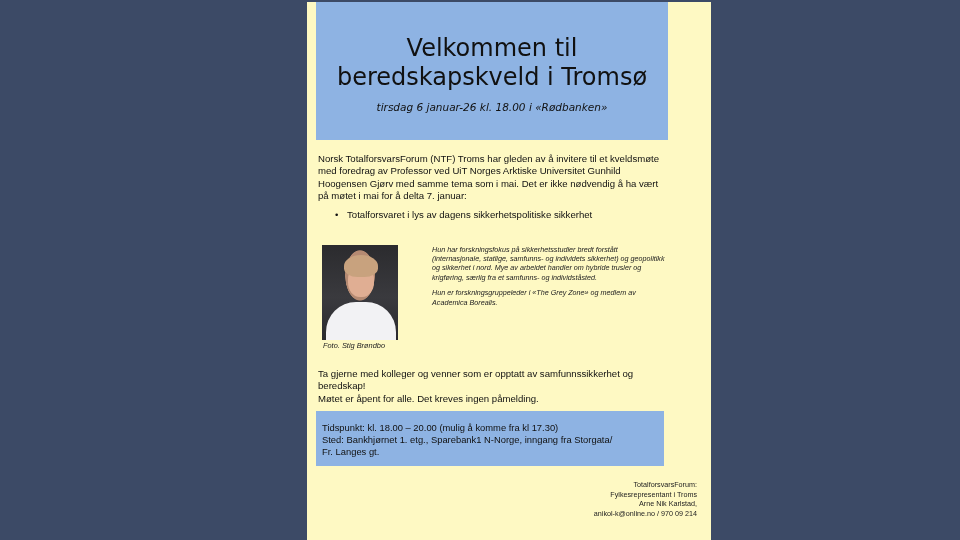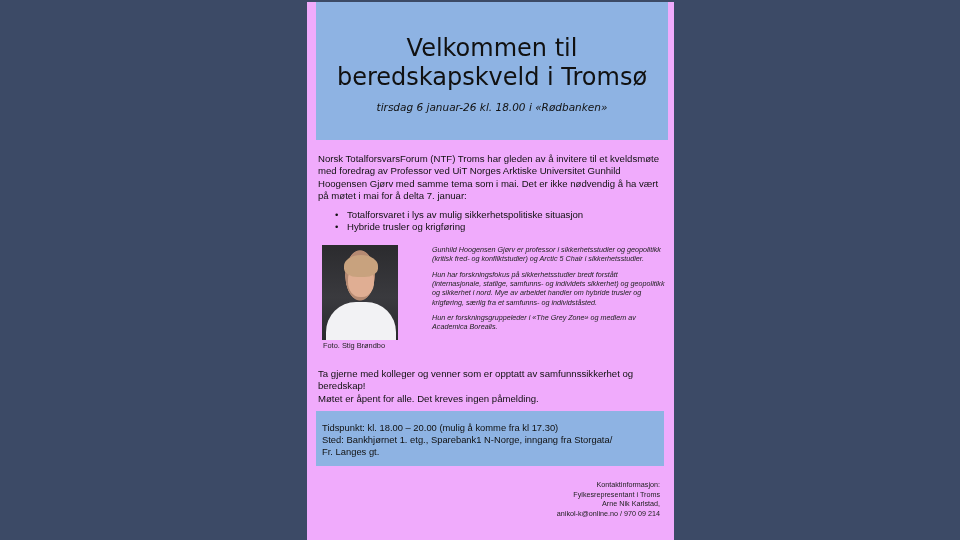--- a/index.html
+++ b/index.html
@@ -4,22 +4,22 @@
   <style>
     html, body { margin: 0; padding: 0; }
     body {
       width: 960px; height: 540px; overflow: hidden;
       background: #3c4a66;
       position: relative;
       font-family: "Liberation Sans", sans-serif;
     }
     .page {
       position: absolute; left: 307px; top: 2px;
-      width: 367px; height: 538px;
-      background: #f0abfc;
+      width: 404px; height: 538px;
+      background: #fef9c3;
     }
     .header-box {
       position: absolute; left: 9px; top: 0px;
       width: 352px; height: 138px;
       background: #8eb3e3;
       text-align: center;
       color: #111;
     }
     .title {
       font-family: "DejaVu Sans", sans-serif;
@@ -59,21 +59,21 @@
     .photo .hair {
       position: absolute; left: 22px; top: 10px; width: 34px; height: 22px;
       background: #c8a27e; border-radius: 50% 50% 40% 40%;
     }
     .photo .face {
       position: absolute; left: 26px; top: 20px; width: 26px; height: 32px;
       background: #e0ae93; border-radius: 45%;
     }
     .caption {
       position: absolute; left: 16px; top: 339px;
-      font-size: 7.4px; color: #222;
+      font-size: 7.4px; font-style: italic; color: #222;
     }
     .bio {
       position: absolute; left: 125px; top: 243px; width: 235px;
       font-size: 7.2px; line-height: 9.2px; font-style: italic; color: #222;
     }
     .bio p { margin: 0 0 6.5px 0; }
     .open-text {
       position: absolute; left: 11px; top: 366px; width: 350px;
       font-size: 9.6px; line-height: 12.4px; color: #111;
     }
@@ -99,50 +99,48 @@
     <h1 class="title">
       <span>Velkommen til</span><br>
       <span>beredskapskveld i Tromsø</span>
     </h1>
     <div class="subtitle">tirsdag 6 januar-26 kl. 18.00 i «Rødbanken»</div>
   </div>
 
   <div class="intro">Norsk TotalforsvarsForum (NTF) Troms har gleden av å invitere til et kveldsmøte med foredrag av Professor ved UiT Norges Arktiske Universitet Gunhild Hoogensen Gjørv med samme tema som i mai. Det er ikke nødvendig å ha vært på møtet i mai for å delta 7. januar:</div>
 
   <ul class="bullets">
-    <li>Totalforsvaret i lys av mulig sikkerhetspolitiske situasjon</li>
-    <li>Hybride trusler og krigføring</li>
+    <li>Totalforsvaret i lys av dagens sikkerhetspolitiske sikkerhet</li>
   </ul>
 
   <div class="photo">
     <div class="shirt"></div>
     <div class="face"></div>
     <div class="hair"></div>
   </div>
   <div class="caption">Foto. Stig Brøndbo</div>
 
   <div class="bio">
-    <p>Gunhild Hoogensen Gjørv er professor i sikkerhetsstudier og geopolitikk (kritisk fred- og konfliktstudier) og Arctic 5 Chair i sikkerhetsstudier.</p>
     <p>Hun har forskningsfokus på sikkerhetsstudier bredt forstått (internasjonale, statlige, samfunns- og individets sikkerhet) og geopolitikk og sikkerhet i nord. Mye av arbeidet handler om hybride trusler og krigføring, særlig fra et samfunns- og individståsted.</p>
     <p>Hun er forskningsgruppeleder i «The Grey Zone» og medlem av Academica Borealis.</p>
   </div>
 
   <div class="open-text">
     <div>Ta gjerne med kolleger og venner som er opptatt av samfunnssikkerhet og beredskap!</div>
     <div>Møtet er åpent for alle. Det kreves ingen påmelding.</div>
   </div>
 
   <div class="info-box">
     <div class="inner">
       <div>Tidspunkt: kl. 18.00 – 20.00 (mulig å komme fra kl 17.30)</div>
       <div>Sted: Bankhjørnet 1. etg., Sparebank1 N-Norge, inngang fra Storgata/</div>
       <div>Fr. Langes gt.</div>
     </div>
   </div>
 
   <div class="contact">
-    <div>Kontaktinformasjon:</div>
+    <div>TotalforsvarsForum:</div>
     <div>Fylkesrepresentant i Troms</div>
     <div>Arne Nik Karlstad,</div>
     <div>anikol-k@online.no / 970 09 214</div>
   </div>
 
 </div>
 
 </body></html>

